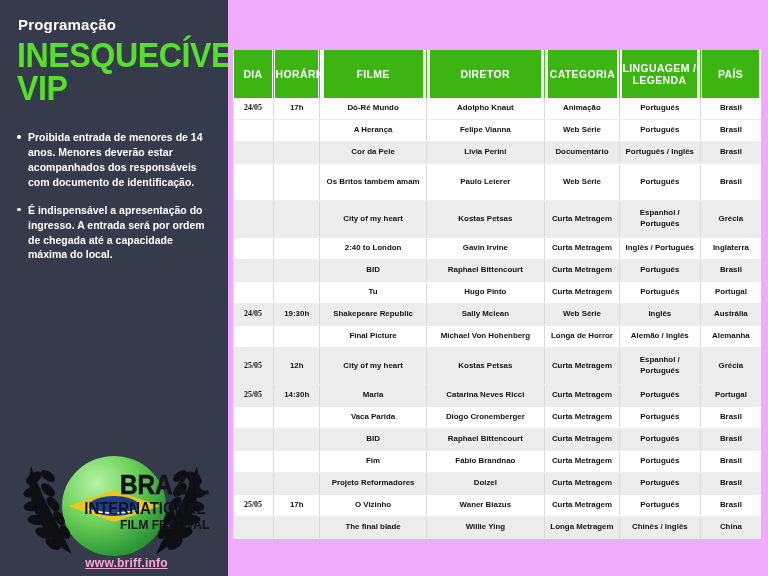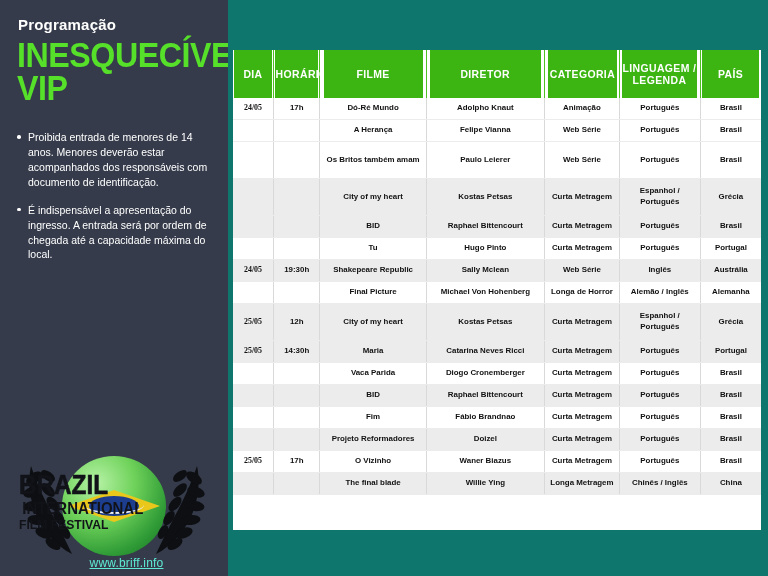--- a/index.html
+++ b/index.html
@@ -46,21 +46,21 @@
   .bullets{
     margin:26px 0 0 0;
     padding:0;
     list-style:none;
   }
   .bullets li{
     position:relative;
     color:#ffffff;
     font-size:10.5px;
     line-height:1.42;
-    font-weight:normal;
+    font-weight:bold;
     padding-left:12px;
     margin-bottom:13px;
   }
   .bullets li:before{
     content:"";
     position:absolute;
     left:1px;top:5px;
     width:3.5px;height:3.5px;border-radius:50%;
     background:#ffffff;
   }
@@ -104,21 +104,21 @@
   }
   .laurel{
     position:absolute;top:6px;
     width:56px;height:100px;
     color:#0d0f12;
   }
   .laurel.left{left:8px;}
   .laurel.right{right:8px;}
   .logo-text{
     position:absolute;left:0;top:0;width:200px;height:100px;
-    display:flex;flex-direction:column;align-items:flex-start;justify-content:center;
+    display:flex;flex-direction:column;align-items:flex-end;justify-content:center;
     pointer-events:none;
   }
   .logo-text .t1{
     font-size:27px;font-weight:bold;color:#111318;
     letter-spacing:0px;line-height:0.95;
     transform:scaleX(0.9);
     -webkit-text-stroke:0.6px #111318;
   }
   .logo-text .t2{
     font-size:17px;font-weight:bold;color:#111318;
@@ -126,33 +126,33 @@
     transform:scaleX(0.88);
   }
   .logo-text .t3{
     font-size:13.5px;font-weight:bold;color:#111318;
     line-height:1.0;margin-top:1px;
     transform:scaleX(0.9);
   }
   .site{
     display:block;
     margin-top:-8px;
-    color:#5eead4;
+    color:#f9a8d4;
     font-size:12px;
-    font-weight:normal;
+    font-weight:bold;
     text-decoration:underline;
     letter-spacing:0.2px;
     padding-left:25px;
   }
 
   
   #right{
     flex:1 1 auto;
     position:relative;
-    background:#0f766e;
+    background:#f0abfc;
     height:576px;
   }
   #table-shell{
     position:absolute;
     left:5px;top:50px;right:7px;bottom:46px;
     background:#ffffff;
   }
   table.sched{
     width:100%;
     border-collapse:collapse;
@@ -303,37 +303,55 @@
             </tr>
             <tr class="norm short">
               <td class="c-dia"></td>
               <td class="c-hora"></td>
               <td class="c-filme">A Herança</td>
               <td class="c-diretor">Felipe Vianna</td>
               <td class="c-cat">Web Série</td>
               <td class="c-lang">Português</td>
               <td class="c-pais">Brasil</td>
             </tr>
+            <tr class="alt short">
+              <td class="c-dia"></td>
+              <td class="c-hora"></td>
+              <td class="c-filme">Cor da Pele</td>
+              <td class="c-diretor">Livia Perini</td>
+              <td class="c-cat">Documentário</td>
+              <td class="c-lang">Português / Inglês</td>
+              <td class="c-pais">Brasil</td>
+            </tr>
             <tr class="norm tall">
               <td class="c-dia"></td>
               <td class="c-hora"></td>
               <td class="c-filme">Os Britos também amam</td>
               <td class="c-diretor">Paulo Leierer</td>
               <td class="c-cat">Web Série</td>
               <td class="c-lang">Português</td>
               <td class="c-pais">Brasil</td>
             </tr>
             <tr class="alt tall">
               <td class="c-dia"></td>
               <td class="c-hora"></td>
               <td class="c-filme">City of my heart</td>
               <td class="c-diretor">Kostas Petsas</td>
               <td class="c-cat">Curta Metragem</td>
               <td class="c-lang">Espanhol / Português</td>
               <td class="c-pais">Grécia</td>
+            </tr>
+            <tr class="norm short">
+              <td class="c-dia"></td>
+              <td class="c-hora"></td>
+              <td class="c-filme">2:40 to London</td>
+              <td class="c-diretor">Gavin Irvine</td>
+              <td class="c-cat">Curta Metragem</td>
+              <td class="c-lang">Inglês / Português</td>
+              <td class="c-pais">Inglaterra</td>
             </tr>
             <tr class="alt short">
               <td class="c-dia"></td>
               <td class="c-hora"></td>
               <td class="c-filme">BID</td>
               <td class="c-diretor">Raphael Bittencourt</td>
               <td class="c-cat">Curta Metragem</td>
               <td class="c-lang">Português</td>
               <td class="c-pais">Brasil</td>
             </tr>

